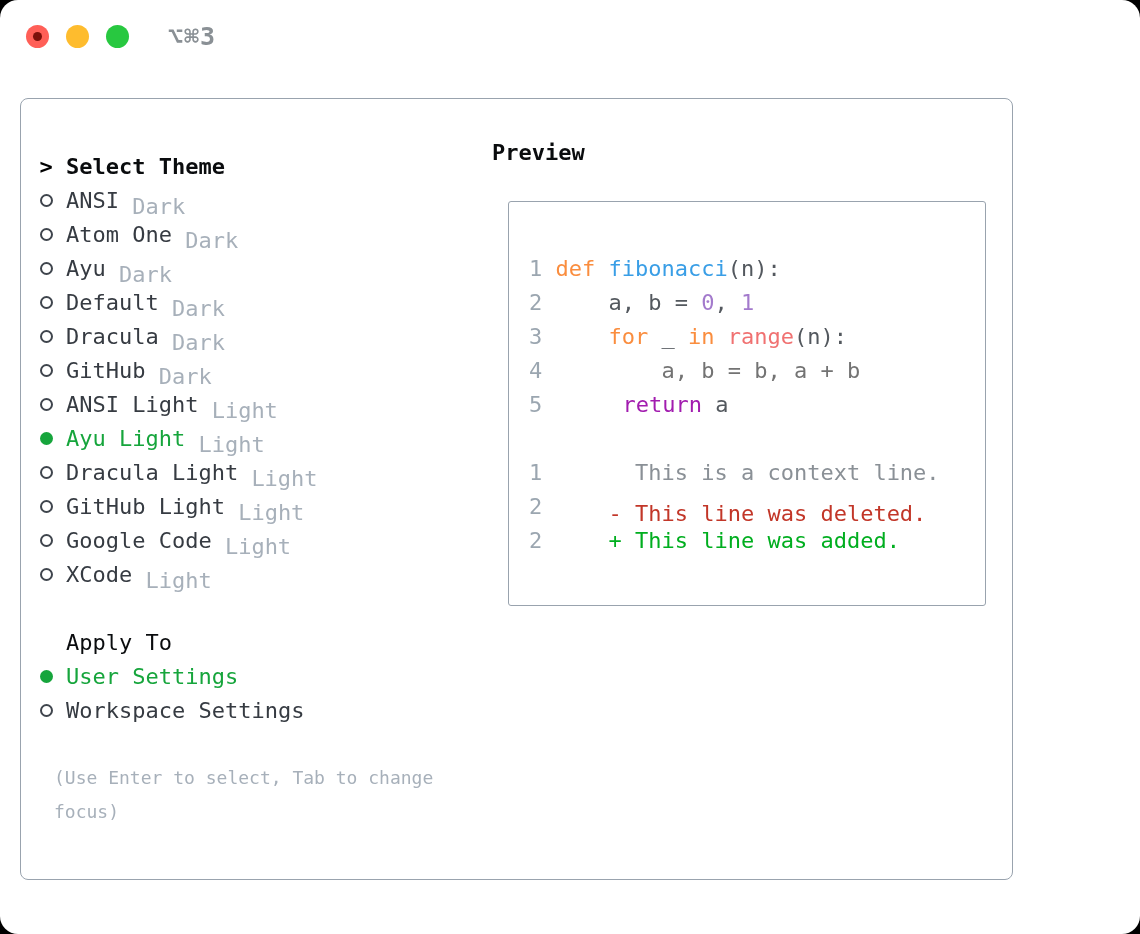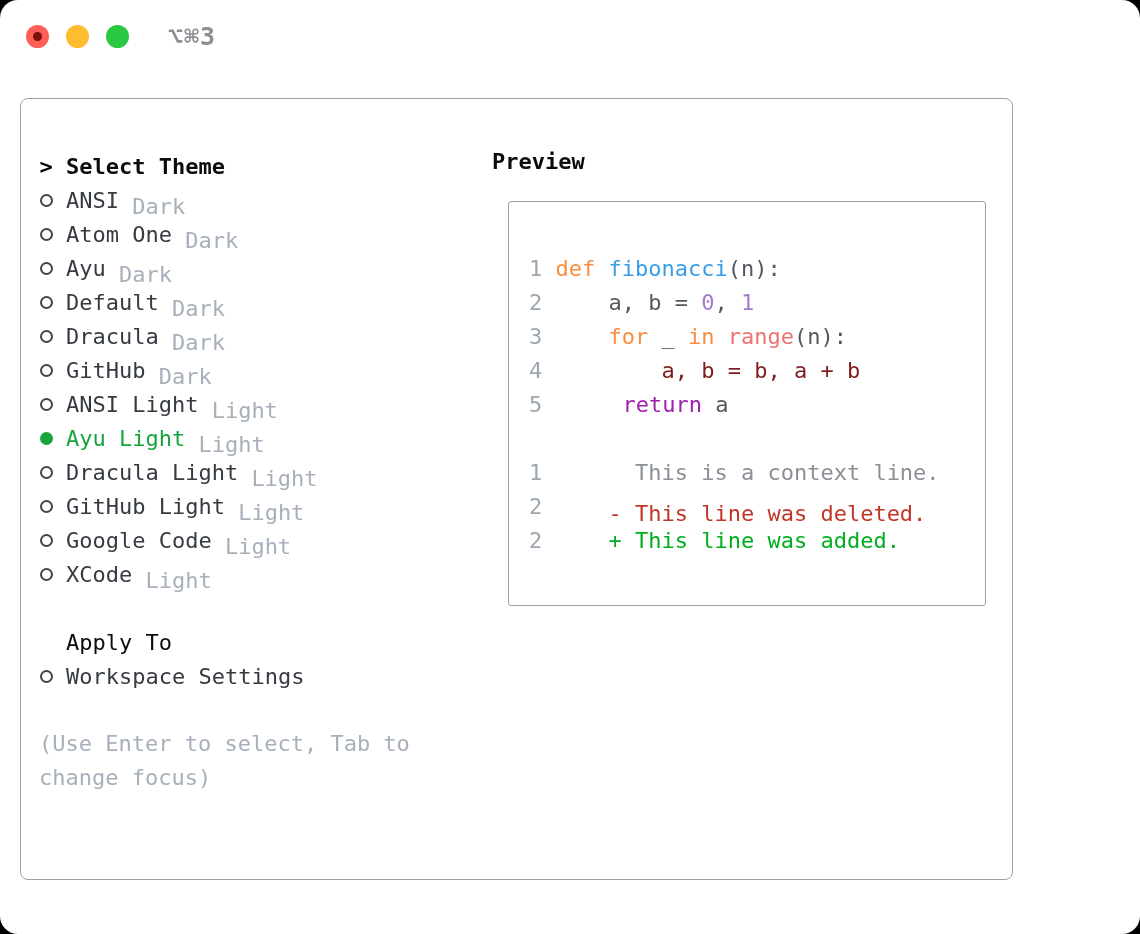--- a/index.html
+++ b/index.html
@@ -30,24 +30,24 @@
   .slot{width:14px;margin-right:13px;display:flex;align-items:center;justify-content:center;flex:none;}
   .bullet{width:13px;height:13px;border-radius:50%;border:2px solid #3F454D;box-sizing:border-box;}
   .bullet.sel{border:none;background:var(--green);}
   .prompt{font-weight:bold;color:#000;}
   .title{font-weight:bold;color:var(--title);font-size:22px;}
   .name{color:var(--text);}
   .name.sel-text{color:var(--green);}
   .variant{color:var(--muted);margin-left:0.6em;margin-top:12px;}
   .apply-title{color:var(--title);}
   .blank{height:34px;}
-  .hint{width:446px;color:var(--muted);font-size:22px;line-height:34px;}
+  .hint{width:446px;color:var(--muted);font-size:18px;line-height:34px;margin-left:15px;}
 
   
-  .preview-title-row{position:absolute;left:471px;top:50px;height:34px;display:flex;}
+  .preview-title-row{position:absolute;left:471px;top:36px;height:34px;display:flex;align-items:center;}
   .preview-box{
     position:absolute;left:487px;top:102px;width:478px;height:405px;
     border:1.5px solid var(--border);border-radius:3px;box-sizing:border-box;
     padding:49px 0 0 20px;background:#fff;
   }
   .code-row{height:34px;display:flex;align-items:center;white-space:pre;font-size:22px;}
   .lineno{color:var(--lineno);}
 </style>
 </head>
 <body>
@@ -170,20 +170,26 @@
 </div>
 
       <div class="row blank"></div>
 
       <div class="row">
         <span class="slot"></span>
         <span class="apply-title">Apply To</span>
       </div>
 
       <div id="apply-list">
+  <div class="row apply-option">
+    <span class="slot">
+      <span class="bullet sel"></span>
+    </span>
+    <span class="name sel-text">User Settings</span>
+  </div>
 
   <div class="row apply-option">
     <span class="slot">
       <span class="bullet"></span>
     </span>
     <span class="name">Workspace Settings</span>
   </div>
 </div>
 
       <div class="row blank"></div>
@@ -203,21 +209,21 @@
 
   <div class="code-row">
     <span class="lineno">2 </span><span class="code-text"><span style="color: rgb(83, 88, 94);">    a, b = </span><span style="color: rgb(163, 122, 204);">0</span><span style="color: rgb(83, 88, 94);">, </span><span style="color: rgb(163, 122, 204);">1</span></span>
   </div>
 
   <div class="code-row">
     <span class="lineno">3 </span><span class="code-text"><span style="color: rgb(83, 88, 94);">    </span><span style="color: rgb(250, 141, 62);">for</span><span style="color: rgb(83, 88, 94);"> _ </span><span style="color: rgb(250, 141, 62);">in</span><span style="color: rgb(83, 88, 94);"> </span><span style="color: rgb(240, 113, 113);">range</span><span style="color: rgb(83, 88, 94);">(n):</span></span>
   </div>
 
   <div class="code-row">
-    <span class="lineno">4 </span><span class="code-text"><span style="color: #7f1d1d;">        a, b = b, a + b</span></span>
+    <span class="lineno">4 </span><span class="code-text"><span style="color: #737373;">        a, b = b, a + b</span></span>
   </div>
 
   <div class="code-row">
     <span class="lineno">5 </span><span class="code-text"><span style="color: rgb(83, 88, 94);">    </span><span style="color: #a21caf; margin-left: 14px;">return</span><span style="color: rgb(83, 88, 94);"> a</span></span>
   </div>
 </div>
       <div class="code-row blank"></div>
       <div id="diff-lines">
   <div class="code-row">
     <span class="lineno">1 </span><span class="diff-text" style="color: rgb(138, 144, 150);">      This is a context line.</span>

